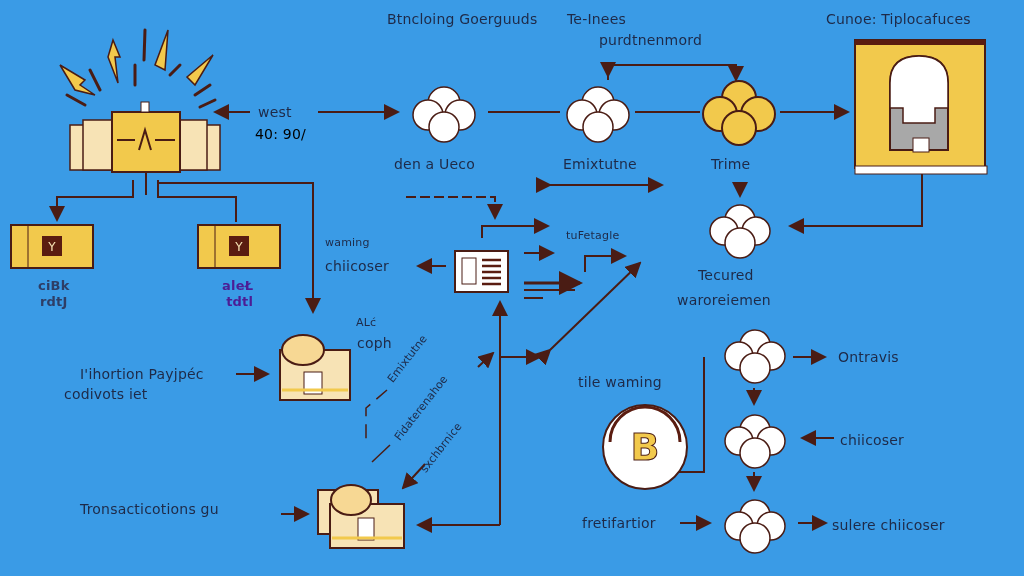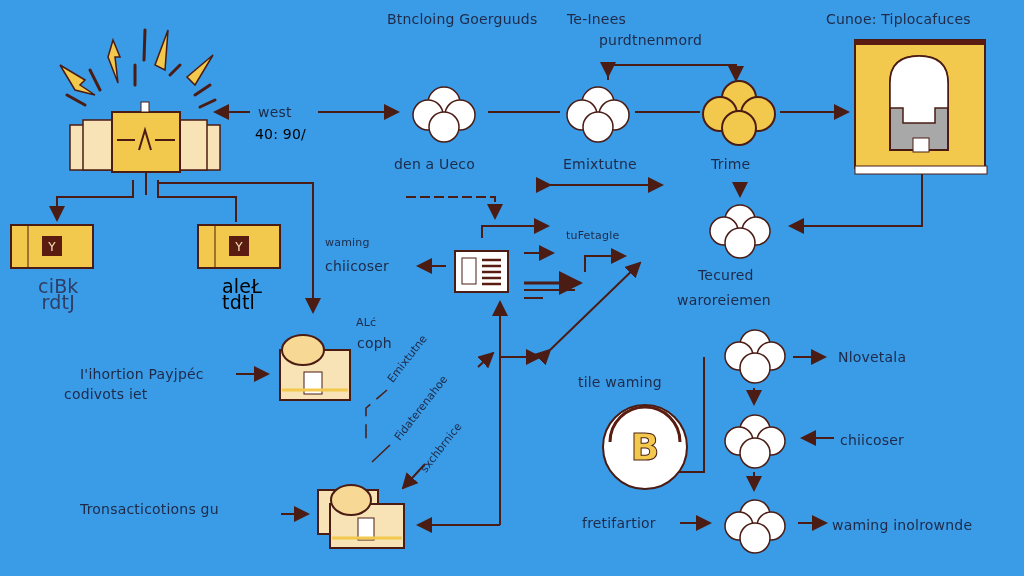--- a/index.html
+++ b/index.html
@@ -1,20 +1,20 @@
 <!DOCTYPE html>
 <html><head>
 <meta charset="utf-8">
 <style>
   html, body { margin:0; padding:0; }
   body { width:1024px; height:576px; background:#3a9be6; position:relative; overflow:hidden;
          font-family:"DejaVu Sans", sans-serif; color:#1f2a44; }
   .lbl { position:absolute; font-size:11px; line-height:18px; color:#1e2a48; white-space:nowrap; letter-spacing:0.2px; }
   .lbl.big { font-size:14px; line-height:21px; }
-  .lbl.sm { font-size:19px; line-height:16px; }
+  .lbl.sm { font-size:13px; line-height:16px;font-weight:bold; }
   .rot { position:absolute; font-size:11px; color:#1e2a48; transform:rotate(-52deg); transform-origin:left bottom; white-space:nowrap; }
   svg.wires { position:absolute; left:0; top:0; }
   .node { position:absolute; }
 </style>
 </head>
 <body>
 
 <svg class="wires" width="1024" height="576">
   <defs>
     <marker id="ah" markerWidth="8" markerHeight="8" refX="7" refY="4" orient="auto">
@@ -223,36 +223,36 @@
 <div class="lbl big" style="left:387px;top:9px">Btncloing Goerguuds</div>
 <div class="lbl big" style="left:567px;top:9px">Te-Inees</div>
 <div class="lbl big" style="left:599px;top:30px">purdtnenmord</div>
 <div class="lbl big" style="left:826px;top:9px">Cunoe: Tiplocafuces</div>
 <div class="lbl big" style="left:394px;top:154px">den a Ueco</div>
 <div class="lbl big" style="left:563px;top:154px">Emixtutne</div>
 <div class="lbl big" style="left:711px;top:154px">Trime</div>
 
 <div class="lbl sm" style="left:38px;top:278px;white-space:pre;text-align:center;color:#2e3e66">ciBk
 rdtJ</div>
-<div class="lbl sm" style="left:222px;top:278px;white-space:pre;text-align:left;color:#000000">aleŁ
+<div class="lbl sm" style="left:222px;top:278px;white-space:pre;text-align:right;color:#4c1d95">aleŁ
 tdtl</div>
 
 <div class="lbl" style="left:325px;top:234px">waming</div>
 <div class="lbl big" style="left:325px;top:256px">chiicoser</div>
 <div class="lbl" style="left:566px;top:227px">tuFetagle</div>
 <div class="lbl big" style="left:698px;top:265px">Tecured</div>
 <div class="lbl big" style="left:677px;top:290px">waroreiemen</div>
 
 <div class="lbl" style="left:356px;top:314px">ALć</div>
 <div class="lbl big" style="left:357px;top:333px">coph</div>
 <div class="lbl big" style="left:80px;top:364px">I'ihortion Payjpéc</div>
 <div class="lbl big" style="left:64px;top:384px">codivots iet</div>
 
 <div class="rot" style="left:395px;top:372px">Emixtutne</div>
 <div class="rot" style="left:402px;top:430px">Fidaterenahoe</div>
 <div class="rot" style="left:428px;top:462px">sxchbrnice</div>
 
 <div class="lbl big" style="left:578px;top:372px">tile waming</div>
-<div class="lbl big" style="left:838px;top:347px">Nlovetala</div>
+<div class="lbl big" style="left:838px;top:347px">Ontravis</div>
 <div class="lbl big" style="left:840px;top:430px">chiicoser</div>
 <div class="lbl big" style="left:582px;top:513px">fretifartior</div>
-<div class="lbl big" style="left:832px;top:515px">waming inolrownde</div>
+<div class="lbl big" style="left:832px;top:515px">sulere chiicoser</div>
 <div class="lbl big" style="left:80px;top:499px">Tronsacticotions gu</div>
 
 </body></html>

